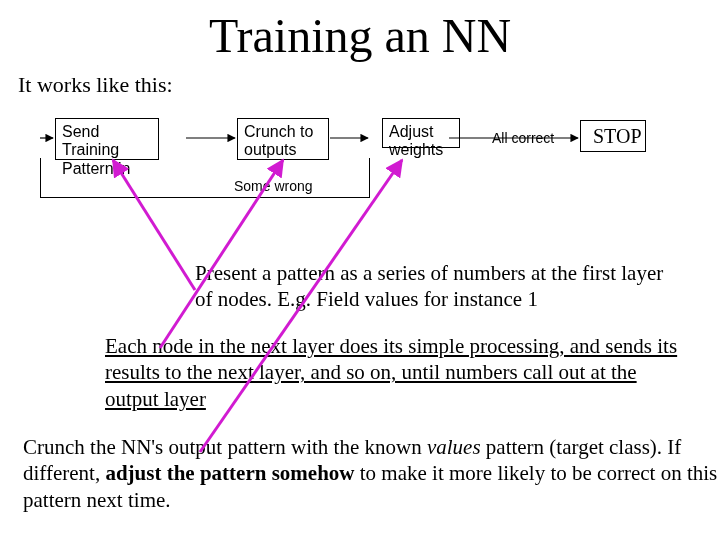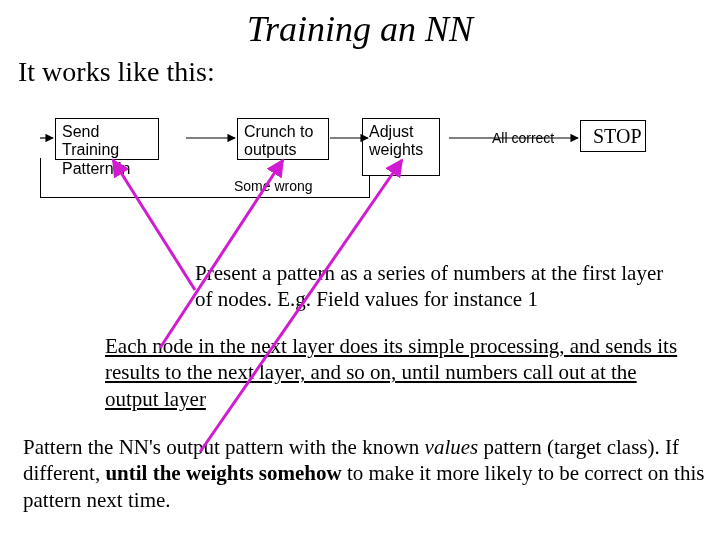--- a/index.html
+++ b/index.html
@@ -6,25 +6,25 @@
   body{
     width:720px;height:540px;
     background:#fff;
     font-family:"Times New Roman",Times,serif;
     color:#000;
     position:relative;
     overflow:hidden;
   }
   .title{
     position:absolute;left:0;width:720px;top:8px;
-    text-align:center;font-size:36px;font-style:italic;
+    text-align:center;font-size:48px;
   }
   .intro{
-    position:absolute;left:18px;top:56px;
-    font-size:28px;
+    position:absolute;left:18px;top:72px;
+    font-size:22px;
   }
   .flow{
     position:absolute;left:0;top:116px;width:720px;height:90px;
   }
   .box{
     position:absolute;border:1px solid #000;background:#fff;
     font-family:Arial,Helvetica,sans-serif;font-size:16px;
     padding:4px 6px;box-sizing:border-box;line-height:1.15;
   }
   .box.stop{font-family:"Times New Roman",Times,serif;font-size:20px;padding-left:12px;}
@@ -49,35 +49,35 @@
 <div class="title">Training an NN</div>
 <div class="intro">It works like this:</div>
 
 <div class="flow">
   <div class="feedback-wrap" style="left:40px;top:42px;width:330px;height:40px;"></div>
 
   <div class="box" style="left:55px;top:2px;width:104px;height:42px;">Send Training Pattern in</div>
 
   <div class="box" style="left:237px;top:2px;width:92px;height:42px;">Crunch to outputs</div>
 
-  <div class="box" style="left:362px;top:2px;width:78px;height:58px;">Adjust weights</div>
+  <div class="box" style="left:382px;top:2px;width:78px;height:30px;">Adjust weights</div>
 
   <div class="flow-label" style="left:492px;top:14px;">All correct</div>
 
   <div class="box stop" style="left:580px;top:4px;width:66px;height:32px;text-align:left;">STOP</div>
 
   <div class="flow-label" style="left:234px;top:62px;">Some wrong</div>
 </div>
 
 <div class="para" style="left:195px;top:260px;width:480px;">Present a pattern as a series of numbers at the first layer of nodes. E.g. Field values for instance 1</div>
 
 <div class="para" style="left:105px;top:333px;width:590px;text-decoration:underline;">Each node in the next layer does its simple processing, and sends its results to the next layer, and so on, until numbers call out at the output layer</div>
 
 <div class="para" style="left:23px;top:434px;width:710px;">
-  <span>Pattern the NN's output pattern with the known </span><i>values</i><span> pattern (target class). If different, </span><b>until the weights somehow</b><span> to make it more likely to be correct on this pattern next time.</span>
+  <span>Crunch the NN's output pattern with the known </span><i>values</i><span> pattern (target class). If different, </span><b>adjust the pattern somehow</b><span> to make it more likely to be correct on this pattern next time.</span>
 </div>
 
 <svg class="overlay" viewBox="0 0 720 540">
   <defs>
     <marker id="ah" viewBox="0 0 10 10" refX="9" refY="5" markerWidth="7" markerHeight="7" orient="auto">
       <path d="M0,0 L10,5 L0,10 Z" fill="#000"></path>
     </marker>
     <marker id="ahm" viewBox="0 0 10 10" refX="9" refY="5" markerWidth="6" markerHeight="6" orient="auto">
       <path d="M0,0 L10,5 L0,10 Z" fill="#d11bd1"></path>
     </marker>

